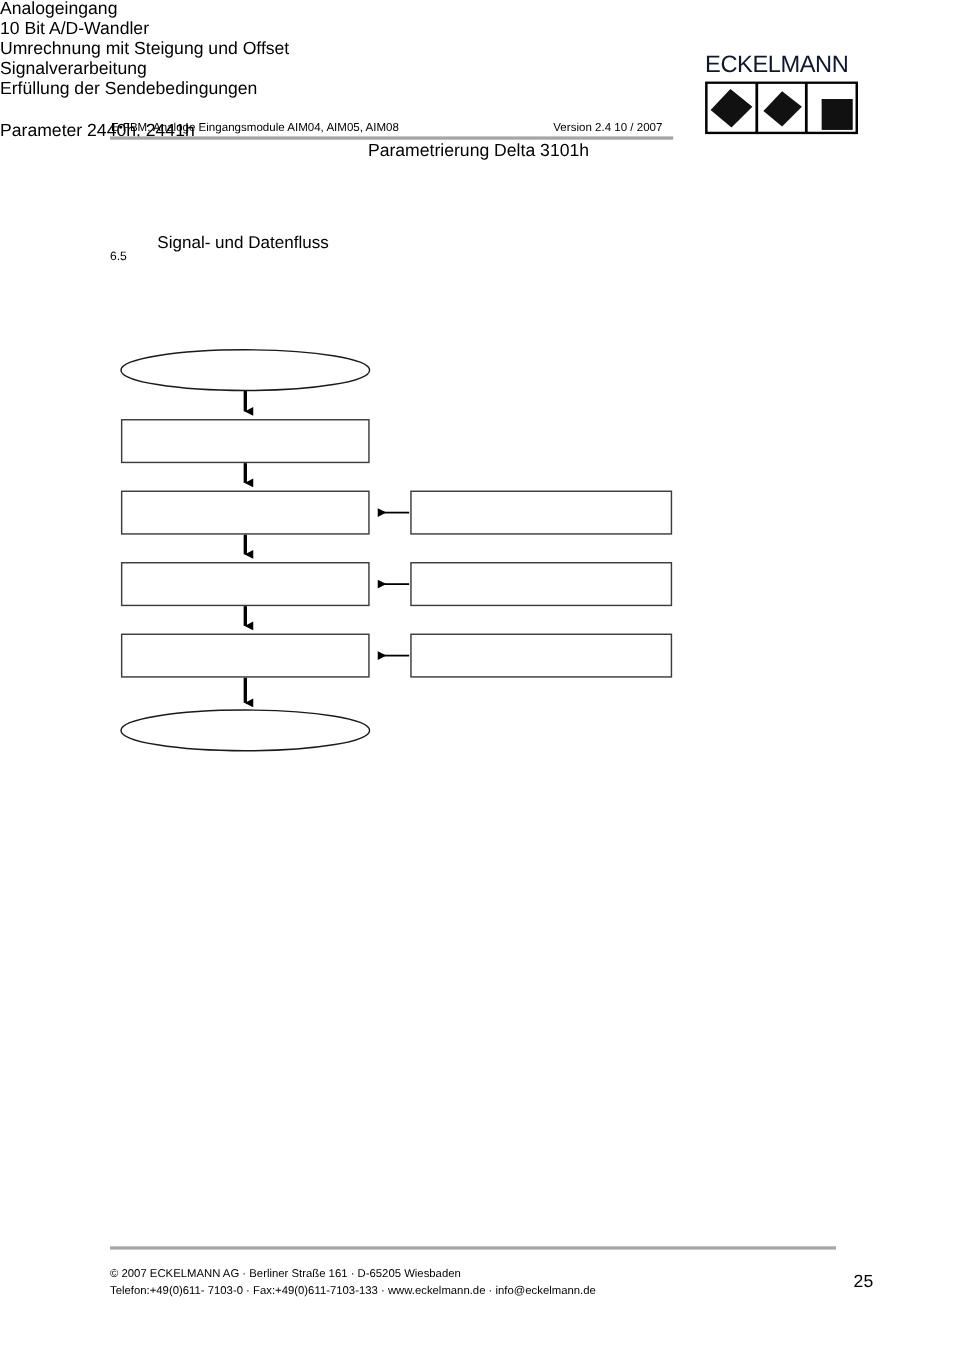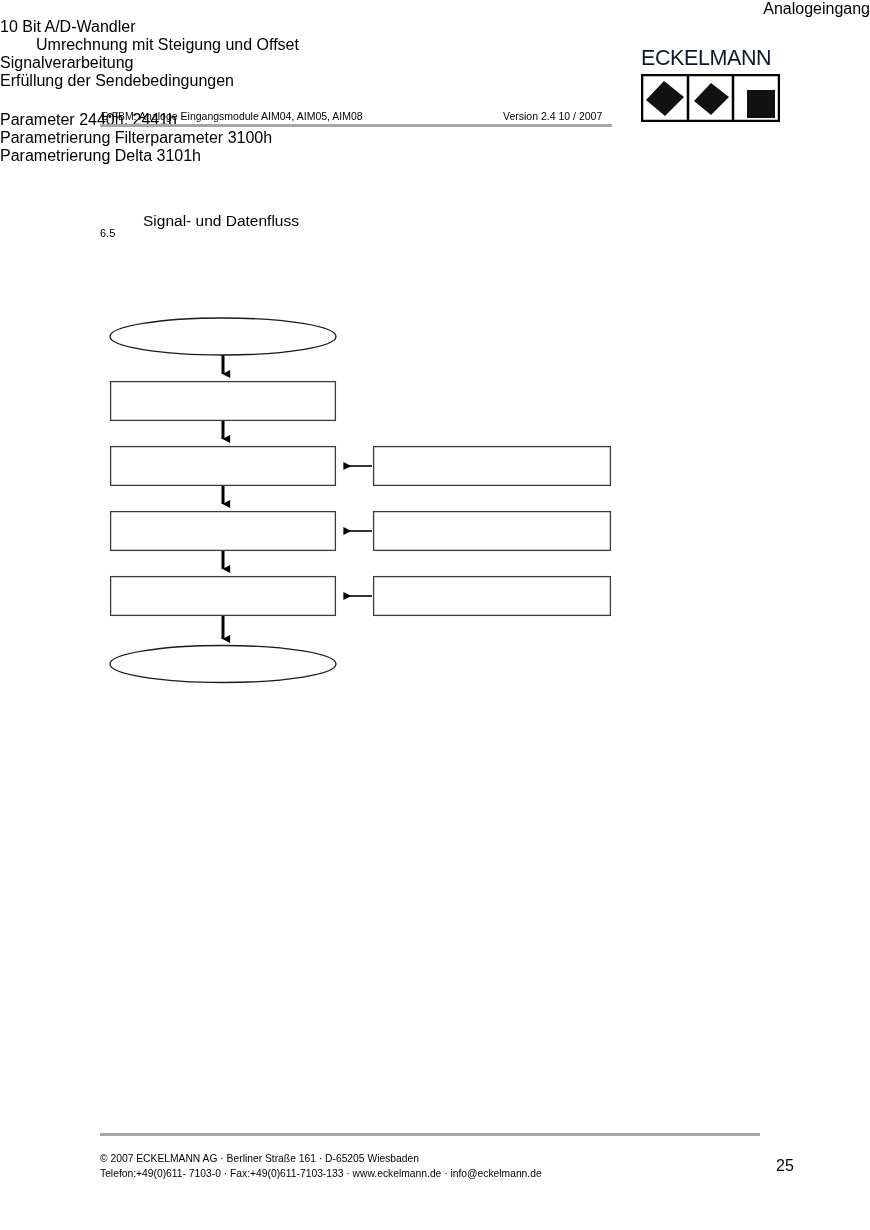--- a/index.html
+++ b/index.html
@@ -199,27 +199,26 @@
     <rect x="110.6" y="446.6" width="224.8" height="38.8" fill="#ffffff" stroke="#3b3b3b" stroke-width="1.3"></rect>
     <rect x="110.6" y="511.6" width="224.8" height="38.8" fill="#ffffff" stroke="#3b3b3b" stroke-width="1.3"></rect>
     <rect x="110.6" y="576.6" width="224.8" height="38.8" fill="#ffffff" stroke="#3b3b3b" stroke-width="1.3"></rect>
     <ellipse cx="223" cy="664" rx="113" ry="18.5" fill="#ffffff" stroke="#1a1a1a" stroke-width="1.3"></ellipse>
 
     <rect x="373.6" y="446.6" width="236.8" height="38.8" fill="#ffffff" stroke="#3b3b3b" stroke-width="1.3"></rect>
     <rect x="373.6" y="511.6" width="236.8" height="38.8" fill="#ffffff" stroke="#3b3b3b" stroke-width="1.3"></rect>
     <rect x="373.6" y="576.6" width="236.8" height="38.8" fill="#ffffff" stroke="#3b3b3b" stroke-width="1.3"></rect>
   </svg>
 
-  <div class="node-label" style="left:152px; top:330px;text-align:right;">Analogeingang</div>
+  <div class="node-label" style="left:152px; top:330px;">Analogeingang</div>
   <div class="node-label" style="left:121px; top:394px;">10 Bit A/D-Wandler</div>
-  <div class="node-label" style="left:121px; top:459px;padding-left:36px;">Umrechnung mit Steigung und Offset</div>
+  <div class="node-label" style="left:121px; top:459px;">Umrechnung mit Steigung und Offset</div>
   <div class="node-label" style="left:121px; top:524px;">Signalverarbeitung</div>
   <div class="node-label" style="left:121px; top:589px;">Erfüllung der Sendebedingungen</div>
   <div class="node-label" style="left:385px; top:459px;margin-top:21px;">Parameter 2440h, 2441h</div>
-  <div class="node-label" style="left:385px; top:524px;">Parametrierung Filterparameter 3100h</div>
-  <div class="node-label" style="left:385px; top:589px;">Parametrierung Delta 3101h</div>
+  <div class="node-label" style="left:385px; top:589px;text-align:center;">Parametrierung Delta 3101h</div>
 
   <div id="footer-rule"></div>
   <div id="footer-line1">©  2007 ECKELMANN AG · Berliner Straße 161 · D-65205 Wiesbaden</div>
   <div id="footer-line2">Telefon:+49(0)611- 7103-0 · Fax:+49(0)611-7103-133 · www.eckelmann.de · info@eckelmann.de</div>
   <div id="page-number">25</div>
 
 </div>
 
 </body></html>

